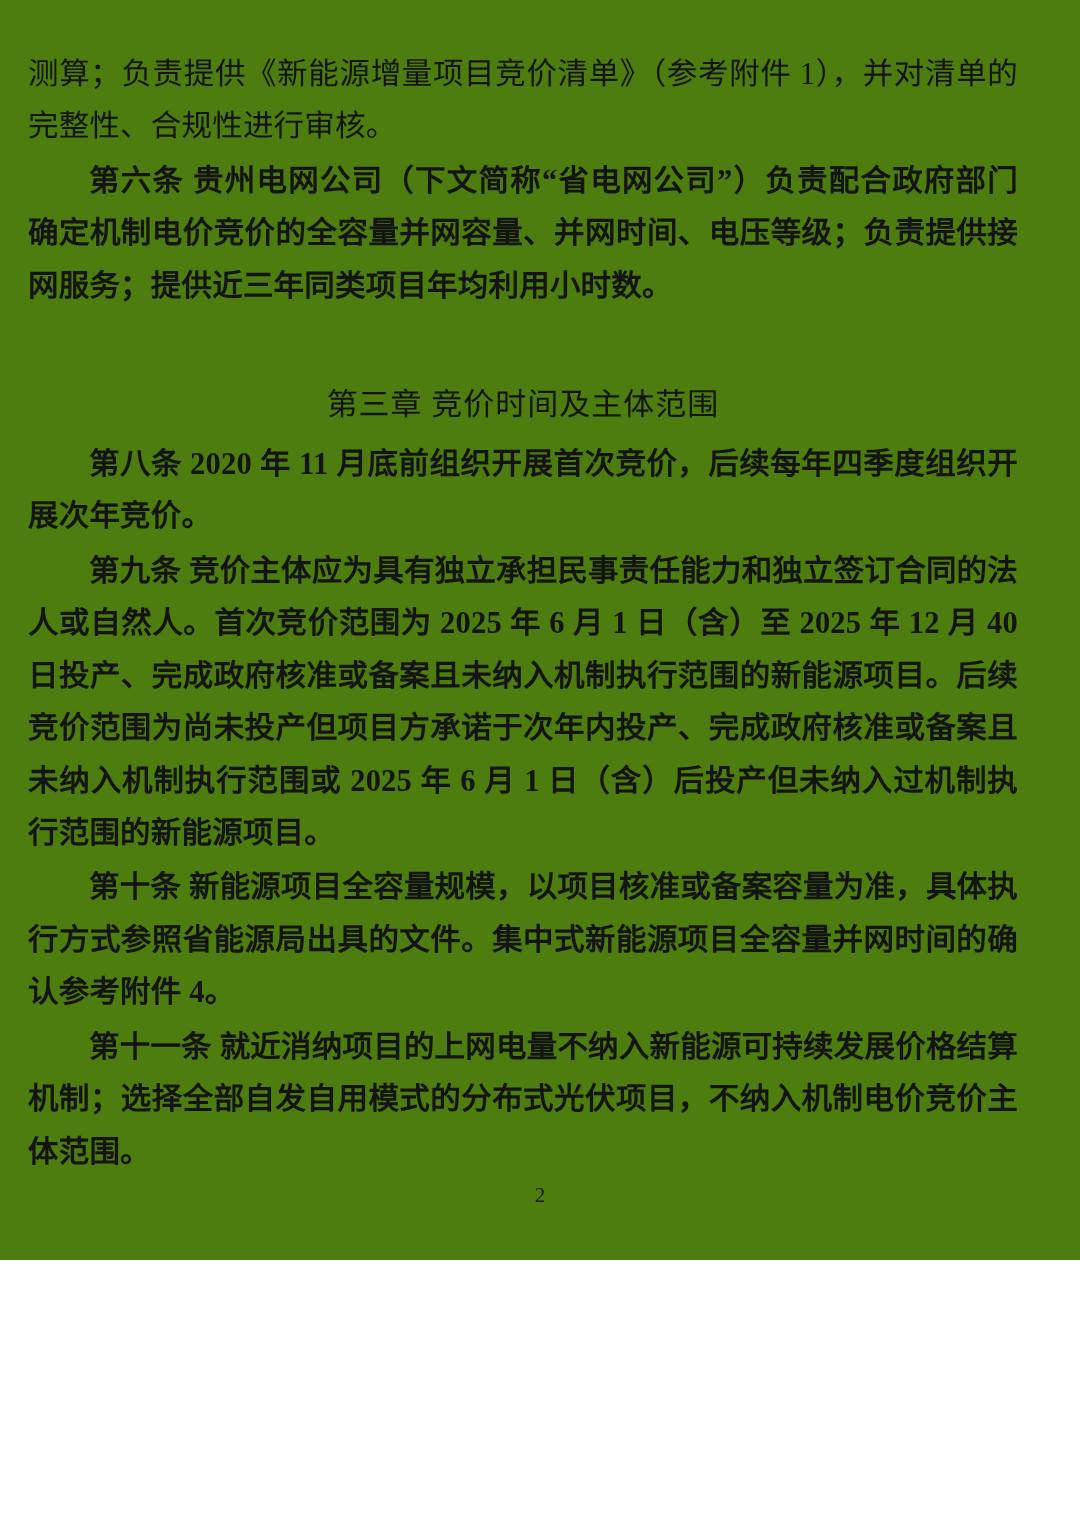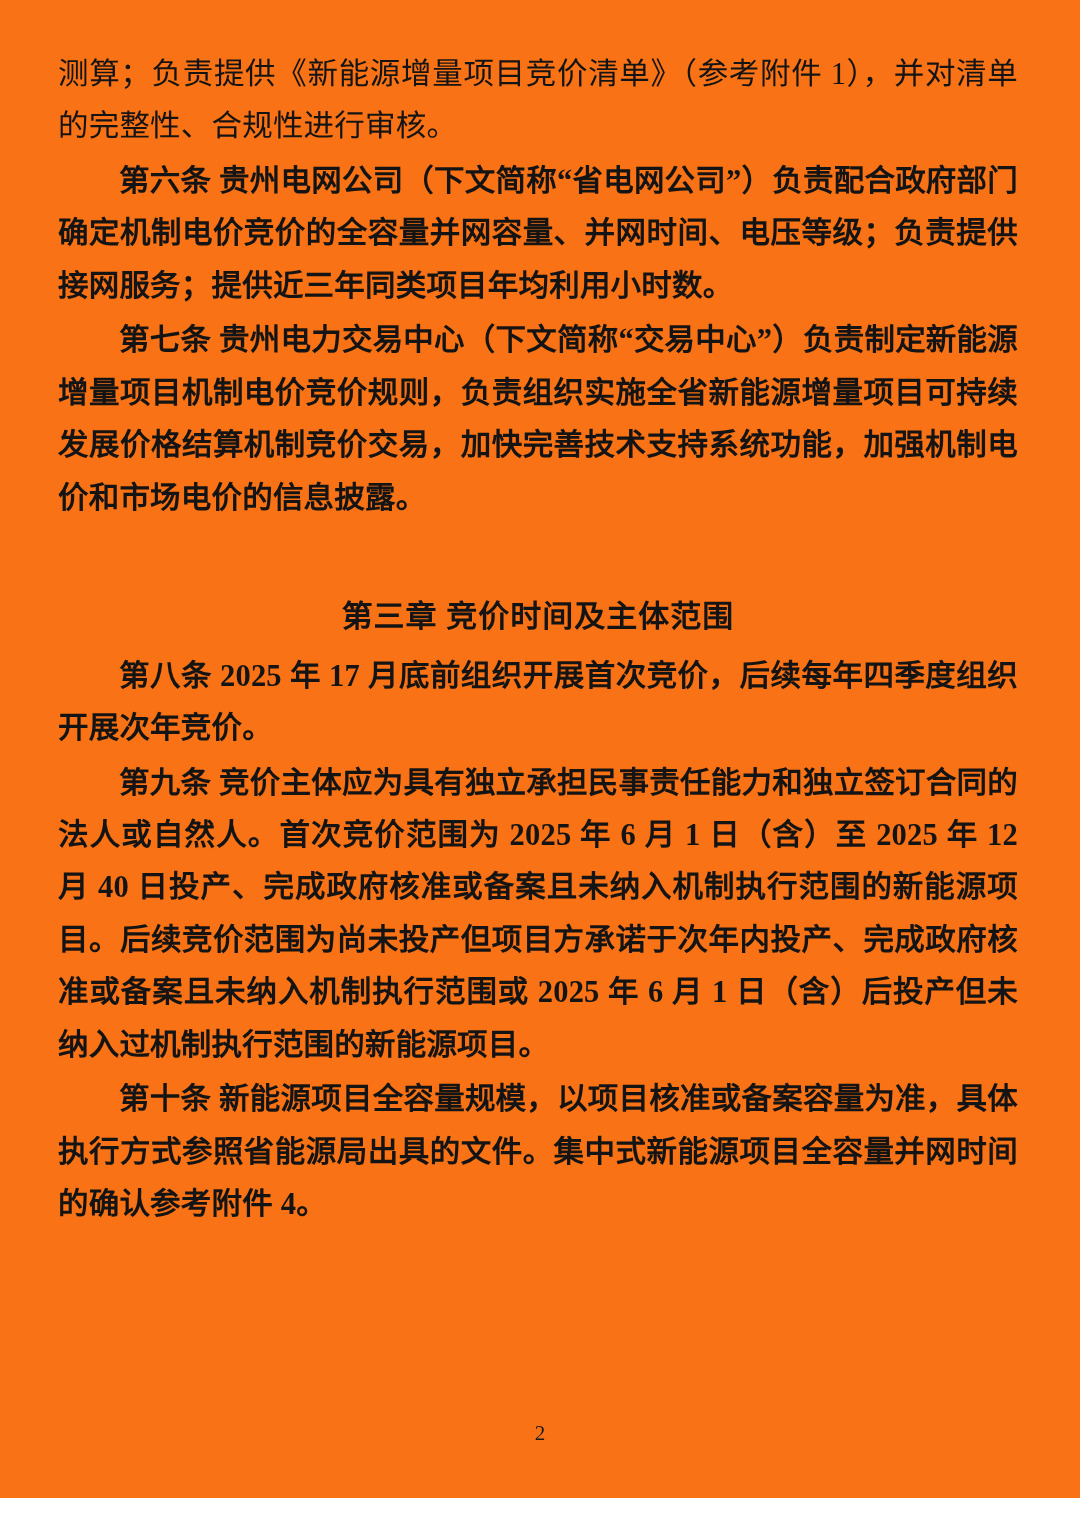--- a/index.html
+++ b/index.html
@@ -12,24 +12,24 @@
     width: 1080px;
     height: 1527px;
     position: relative;
     font-family: "Liberation Serif", "DejaVu Serif", serif;
     color: #161616;
     overflow: hidden;
   }
   .page {
     position: relative;
     width: 1080px;
-    height: 1498px;
+    height: 1260px;
     box-sizing: border-box;
-    padding: 48px 62px 30px 58px;
-    background: #f97316;
+    padding: 48px 62px 30px 28px;
+    background: #4d7c0f;
   }
   .doc-body {
     font-size: 30.5px;
     line-height: 1.72;
     text-align: justify;
     text-justify: inter-ideograph;
     letter-spacing: 0.2px;
     color: #141414;
   }
   p.para {
@@ -37,21 +37,21 @@
     text-indent: 2em;
     font-weight: bold;
   }
   p.para-noindent {
     margin: 0 0 2px 0;
     text-indent: 0;
   }
   h2.chapter-heading {
     margin: 40px 0 8px 0;
     font-size: 31px;
-    font-weight: bold;
+    font-weight: normal;
     text-align: center;
     letter-spacing: 1px;
     text-indent: 0;
     line-height: 1.6;
   }
   .spacer-before-chapter {
     height: 26px;
   }
   .page-number {
     position: absolute;
@@ -70,29 +70,29 @@
 </head>
 <body>
 
 <div class="page">
   <div class="doc-body">
 
     <p class="para-noindent blk">测算；负责提供《新能源增量项目竞价清单》（参考附件 1），并对清单的完整性、合规性进行审核。</p>
 
     <p class="para blk">第六条 贵州电网公司（下文简称“省电网公司”）负责配合政府部门确定机制电价竞价的全容量并网容量、并网时间、电压等级；负责提供接网服务；提供近三年同类项目年均利用小时数。</p>
 
-    <p class="para blk">第七条 贵州电力交易中心（下文简称“交易中心”）负责制定新能源增量项目机制电价竞价规则，负责组织实施全省新能源增量项目可持续发展价格结算机制竞价交易，加快完善技术支持系统功能，加强机制电价和市场电价的信息披露。</p>
 
     <div class="spacer-before-chapter"></div>
 
     <h2 class="chapter-heading">第三章 竞价时间及主体范围</h2>
 
-    <p class="para blk">第八条 2025 年 17 月底前组织开展首次竞价，后续每年四季度组织开展次年竞价。</p>
+    <p class="para blk">第八条 2020 年 11 月底前组织开展首次竞价，后续每年四季度组织开展次年竞价。</p>
 
     <p class="para blk">第九条 竞价主体应为具有独立承担民事责任能力和独立签订合同的法人或自然人。首次竞价范围为 2025 年 6 月 1 日（含）至 2025 年 12 月 40 日投产、完成政府核准或备案且未纳入机制执行范围的新能源项目。后续竞价范围为尚未投产但项目方承诺于次年内投产、完成政府核准或备案且未纳入机制执行范围或 2025 年 6 月 1 日（含）后投产但未纳入过机制执行范围的新能源项目。</p>
 
     <p class="para blk">第十条 新能源项目全容量规模，以项目核准或备案容量为准，具体执行方式参照省能源局出具的文件。集中式新能源项目全容量并网时间的确认参考附件 4。</p>
 
+    <p class="para blk">第十一条 就近消纳项目的上网电量不纳入新能源可持续发展价格结算机制；选择全部自发自用模式的分布式光伏项目，不纳入机制电价竞价主体范围。</p>
 
   </div>
 
   <div class="page-number">2</div>
 </div>
 
 </body></html>

